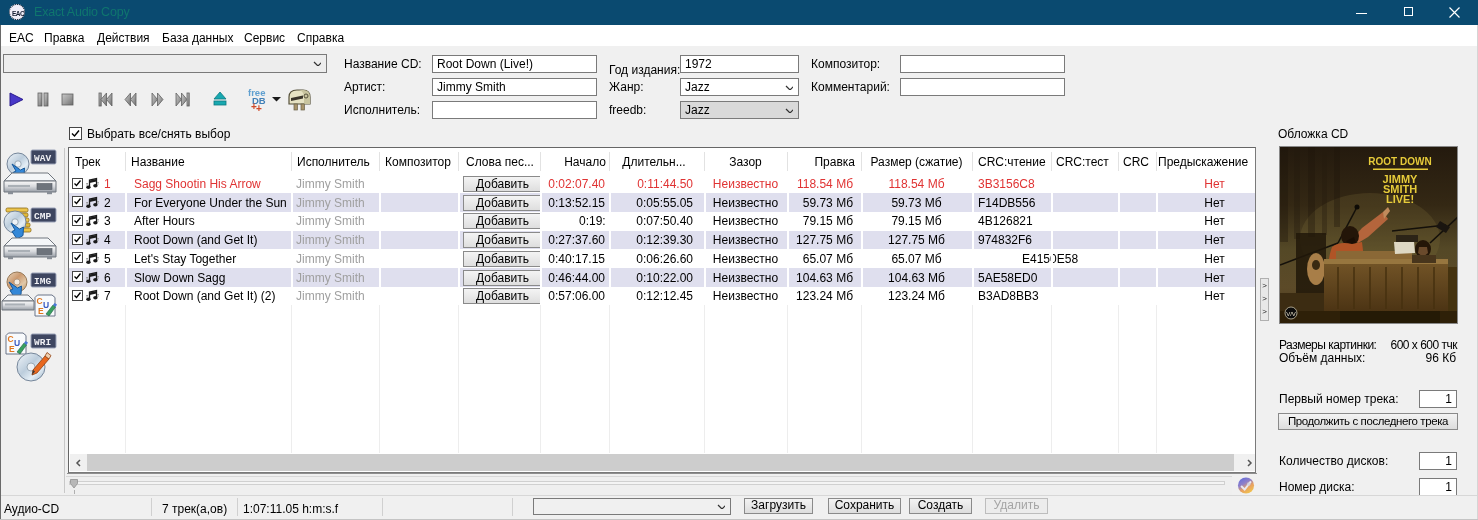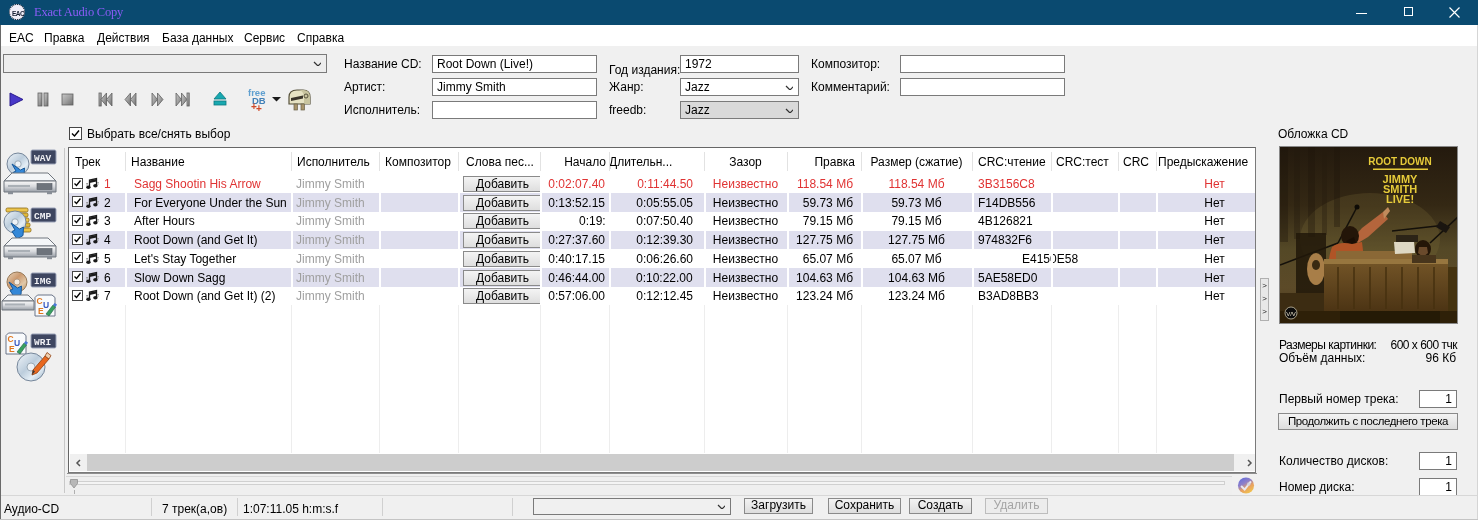--- a/index.html
+++ b/index.html
@@ -1,21 +1,21 @@
 <!DOCTYPE html>
 <html><head>
 <meta charset="utf-8">
 <style>
 * { margin:0; padding:0; box-sizing:border-box; }
 html,body { width:1478px; height:520px; overflow:hidden; }
 body { font-family:"Liberation Sans", sans-serif; font-size:12px; background:#f0f0f0; position:relative; color:#000; }
 .abs { position:absolute; }
 
 #titlebar { left:0; top:0; width:1478px; height:25px; background:#0a4a70; }
-#titletext { left:34px; top:5px; color:#8b5cf6; font-size:12.5px; letter-spacing:-0.2px;font-family:Liberation Serif, serif; }
+#titletext { left:34px; top:5px; color:#0f766e; font-size:12.5px; letter-spacing:-0.2px; }
 
 #menubar { left:0; top:25px; width:1478px; height:22px; background:#ffffff; border-bottom:1px solid #f0f0f0; }
 .menuitem { position:absolute; top:31px; color:#000; }
 
 .tbox { position:absolute; background:#fff; border:1px solid #7a7a7a; font-size:12px; padding:1px 4px; line-height:14px; }
 .lbl { position:absolute; white-space:nowrap; }
 .combo-arrow { position:absolute; right:5px; top:6px; width:8px; height:5px; }
 
 #table { left:68px; top:147px; width:1188px; height:326px; border:1px solid #7a7a7a; border-top-color:#666; border-left-color:#666; background:#fff; }
 .hsep { position:absolute; top:4px; height:19px; width:1px; background:#e2e2e2; }
@@ -233,21 +233,21 @@
 </svg>
 <div class="abs" style="left:64px; top:148px; width:1px; height:345px; background:#c8c8c8;"></div>
 
 <div class="abs" id="table" style="overflow:hidden;">
 <div class="cell" style="left:6px; top:7px; width:48px;">Трек</div>
 <div class="cell" style="left:62px; top:7px; width:158px;">Название</div>
 <div class="cell" style="left:228px; top:7px; width:80px;">Исполнитель</div>
 <div class="cell" style="left:316px; top:7px; width:71px;">Композитор</div>
 <div class="cell" style="left:397px; top:7px; width:72px;">Слова пес...</div>
 <div class="cell" style="left:471px; top:7px; width:66px; text-align:right;">Начало</div>
-<div class="cell" style="left:540px; top:7px; width:90px; text-align:left;">Длительн...</div>
+<div class="cell" style="left:540px; top:7px; width:90px; text-align:center;">Длительн...</div>
 <div class="cell cc" style="left:635px; top:7px; width:83px;">Зазор</div>
 <div class="cell" style="left:718px; top:7px; width:68px; text-align:right;">Правка</div>
 <div class="cell cc" style="left:792px; top:7px; width:111px;">Размер (сжатие)</div>
 <div class="cell" style="left:909px; top:7px; width:73px;">CRC:чтение</div>
 <div class="cell" style="left:987px; top:7px; width:60px;">CRC:тест</div>
 <div class="cell" style="left:1054px; top:7px; width:33px;">CRC</div>
 <div class="cell" style="left:1089px; top:7px; width:99px;">Предыскажение</div>
 <div class="hsep" style="left:56px;"></div>
 <div class="hsep" style="left:222px;"></div>
 <div class="hsep" style="left:310px;"></div>
@@ -389,21 +389,21 @@
         <path d="M3.5,3.6 L10.5,2.1 L10.5,4.6 L3.5,6.1 Z" fill="#1a1a1a"></path>
         <ellipse cx="2.4" cy="10.2" rx="2.2" ry="1.7" fill="#1a1a1a"></ellipse>
         <ellipse cx="9.4" cy="8.7" rx="2.2" ry="1.7" fill="#1a1a1a"></ellipse>
         <path d="M0.2,6.5 h1.8 M0.2,8 h1.8 M11.2,5.5 h1.6 M11.2,7 h1.6" stroke="#909090" stroke-width="0.9"></path>
       </svg></div>
 <div class="cell" style="left:35px; top:122.5px; width:18px;">6</div>
 <div class="cell" style="left:65px; top:122.5px; width:156px;">Slow Down Sagg</div>
 <div class="cell gray" style="left:227px; top:122.5px; width:80px;">Jimmy Smith</div>
 <div class="addbtn" style="left:394px; top:121.5px;">Добавить</div>
 <div class="cell" style="left:471px; top:122.5px; width:65px; text-align:right;">0:46:44.00</div>
-<div class="cell" style="left:540px; top:122.5px; width:84px; text-align:left;padding-left:27px;">0:10:22.00</div>
+<div class="cell" style="left:540px; top:122.5px; width:84px; text-align:right;padding-left:27px;">0:10:22.00</div>
 <div class="cell cc" style="left:635px; top:122.5px; width:83px;">Неизвестно</div>
 <div class="cell" style="left:718px; top:122.5px; width:66px; text-align:right;">104.63 Мб</div>
 <div class="cell cc" style="left:792px; top:122.5px; width:111px;">104.63 Мб</div>
 <div class="cell" style="left:909px; top:122.5px; width:73px;">5AE58ED0</div>
 <div class="cell cc" style="left:1103px; top:122.5px; width:85px;">Нет</div>
 <div class="cb" style="left:3px; top:141.7px; width:11px; height:11px;">
       <svg width="9" height="9">
         <path d="M1.5,4.5 L3.5,6.5 L7.5,1.5" stroke="#000" stroke-width="1.3" fill="none"></path>
       </svg>
     </div>

